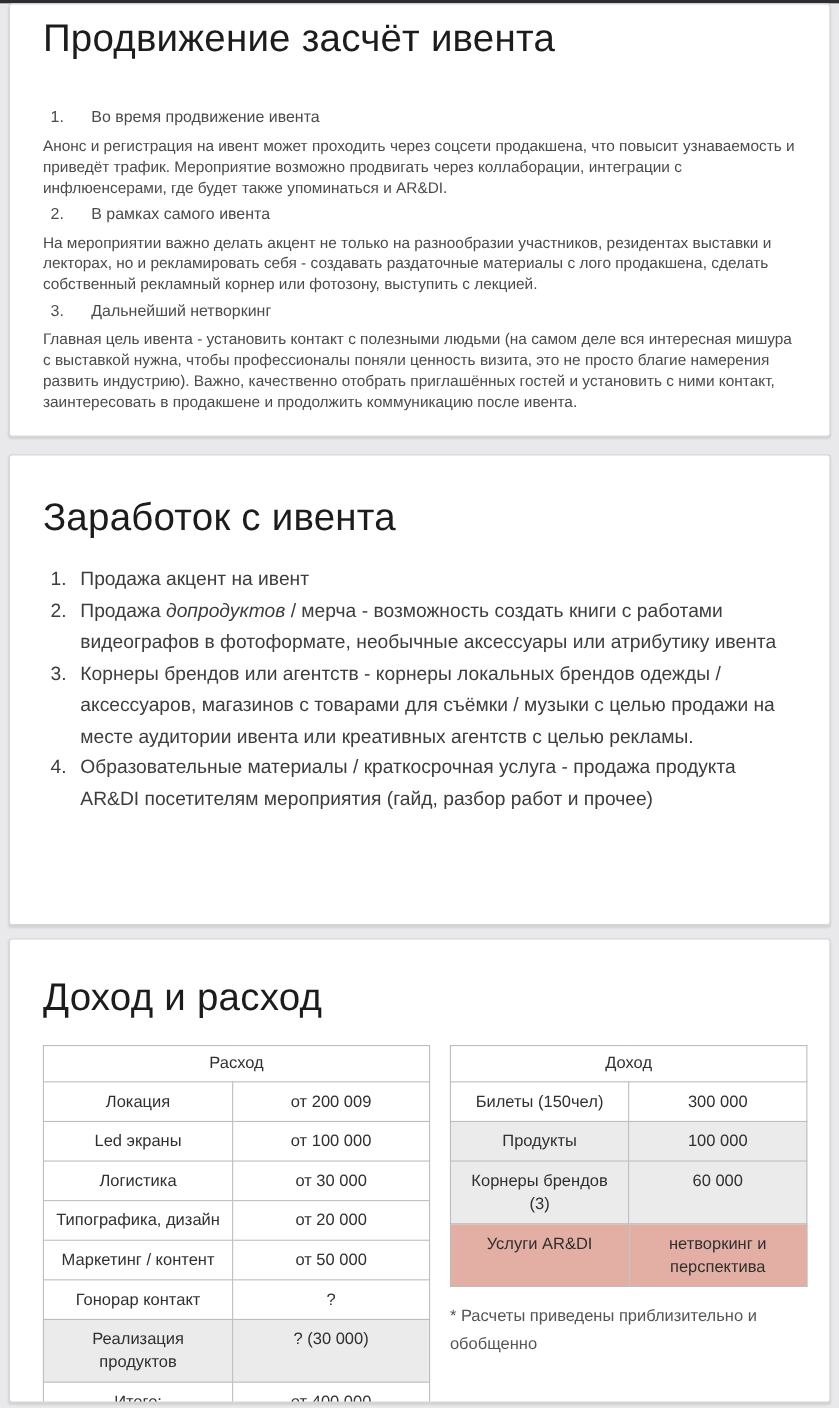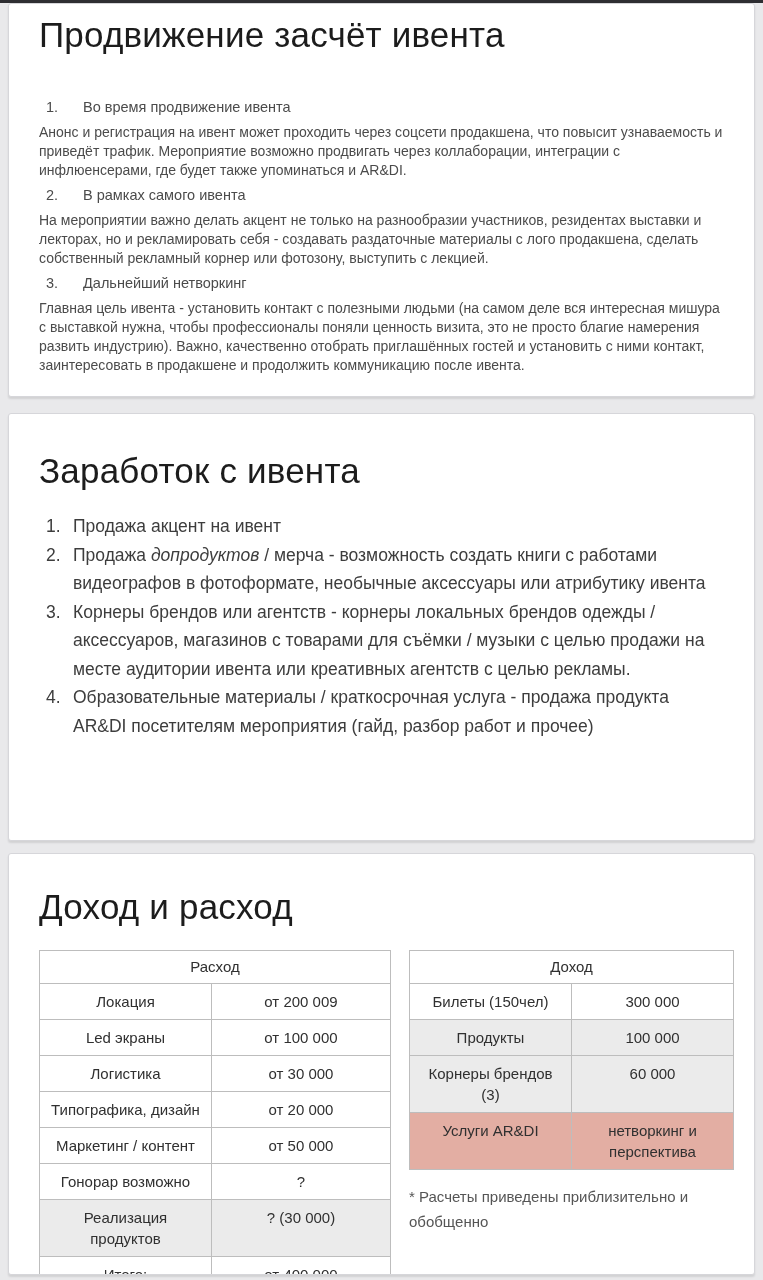--- a/index.html
+++ b/index.html
@@ -194,21 +194,21 @@
         </tr>
         <tr>
           <td>Типографика, дизайн</td>
           <td>от 20 000</td>
         </tr>
         <tr>
           <td>Маркетинг / контент</td>
           <td>от 50 000</td>
         </tr>
         <tr>
-          <td>Гонорар возможно</td>
+          <td>Гонорар контакт</td>
           <td>?</td>
         </tr>
         <tr class="row-gray">
           <td>Реализация продуктов</td>
           <td>? (30 000)</td>
         </tr>
         <tr>
           <td>Итого:</td>
           <td>от 400 000</td>
         </tr>

